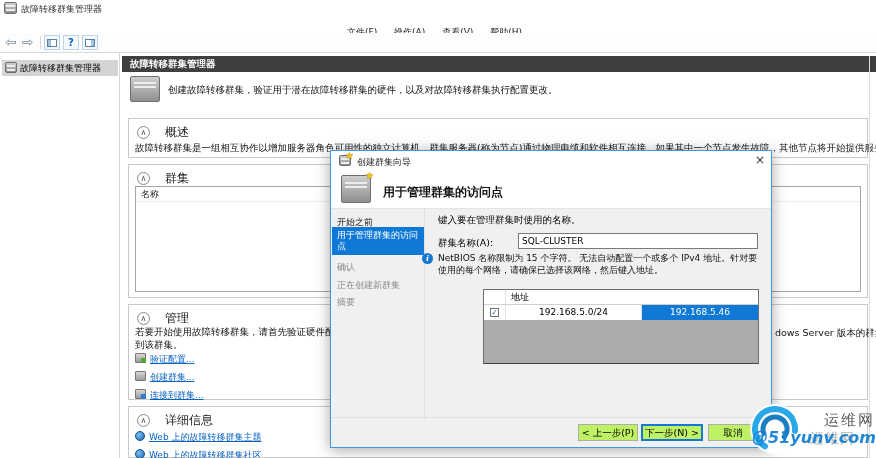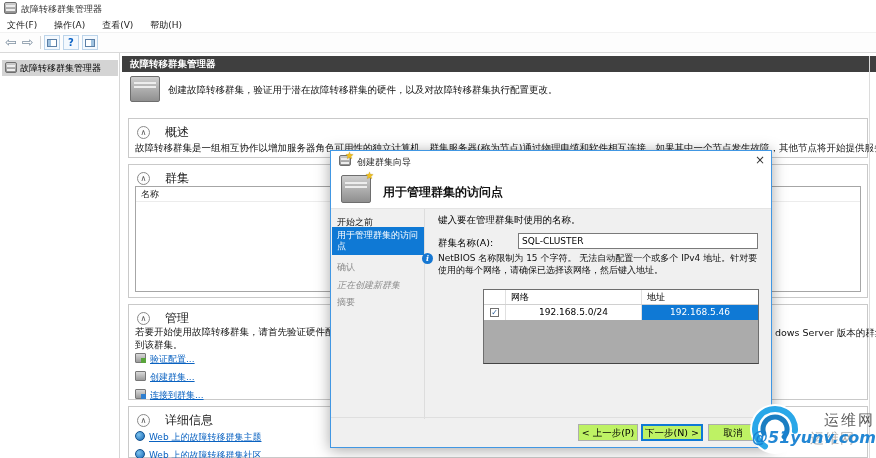--- a/index.html
+++ b/index.html
@@ -8,21 +8,21 @@
     position:relative; overflow:hidden; background:#fff;
     font-family:"DejaVu Sans","Liberation Sans",sans-serif;
     font-size:9px; color:#000;
   }
   .abs { position:absolute; }
 
   
   #titlebar { left:0; top:0; width:876px; height:17px; background:#fff; }
   #app-icon { left:4px; top:2px; }
   #window-title { left:21px; top:3px; color:#333; }
-  #menubar { left:0; top:17px; width:876px; height:16px; line-height:16px; padding-left:7px; border-bottom:1px solid #f2f2f2; }
+  #menubar { left:0; top:24px; width:876px; height:16px; line-height:16px; padding-left:7px; border-bottom:1px solid #f2f2f2;text-align:center; }
   .menu-item { display:inline-block; margin-right:14px; color:#222; cursor:default; }
   #toolbar { left:0; top:33px; width:876px; height:20px; border-bottom:1px solid #d9d9d9; background:#fdfdfd; }
   .tb-arrow { position:absolute; top:0; font-size:14px; line-height:19px; color:#7d8fa0; }
   #tb-back { left:5px; } #tb-fwd { left:22px; }
   #tb-sep { left:40px; top:3px; width:1px; height:13px; background:#d5d5d5; }
   .tb-btn { position:absolute; top:2px; width:16px; height:15px; border:1px solid #bcd4ea; background:#f4f9fe; text-align:center; }
   .pane-glyph { display:inline-block; margin-top:3px; width:10px; height:8px; border:1px solid #5b7fa6; background:#fff; position:relative; }
   .pane-glyph::before { content:""; position:absolute; left:0; top:0; width:3px; height:6px; background:#9fc2e0; }
   .pane-glyph.right::before { left:auto; right:0; }
   #tb-help { color:#0b62c6; font-weight:bold; font-size:10px; line-height:14px; }
@@ -210,34 +210,33 @@
   <div id="dlg-header">
     <span id="dlg-hicon" class="srv star"></span>
     <span id="dlg-heading">用于管理群集的访问点</span>
   </div>
   <div id="dlg-sidebar">
     <span class="step" style="top:7px;text-align:center;">开始之前</span>
     <div id="step-active">
         <span class="wrap">用于管理群集的访问点</span>
       </div>
     <span class="step dim" style="top:52px;">确认</span>
-    <span class="step dim" style="top:70px;font-style:italic;">正在创建新群集</span>
+    <span class="step dim" style="top:70px;">正在创建新群集</span>
     <span class="step dim" style="top:87px;">摘要</span>
   </div>
 
   <span class="abs" id="dlg-instruction">键入要在管理群集时使用的名称。</span>
   <span class="abs" id="dlg-name-label">群集名称(A):</span>
   <input class="abs" id="dlg-name-input" type="text" value="SQL-CLUSTER" style="">
   <span class="abs" id="info-icon">i</span>
   <div class="abs" id="netbios-text">NetBIOS 名称限制为 15 个字符。 无法自动配置一个或多个 IPv4 地址。针对要使用的每个网络，请确保已选择该网络，然后键入地址。</div>
 
   <div class="abs" id="net-table">
     <div class="trow" id="thead">
       <span class="tc tc-check"></span>
-      <span class="tc tc-net">网络</span>
       <span class="tc tc-addr">地址</span>
     </div>
     <div class="trow" id="tdata">
       <span class="tc tc-check"><span class="cbx">✓</span></span>
       <span class="tc tc-net center">192.168.5.0/24</span>
       <span class="tc tc-addr sel">192.168.5.46</span>
     </div>
   </div>
 
   <div id="dlg-btnbar">

